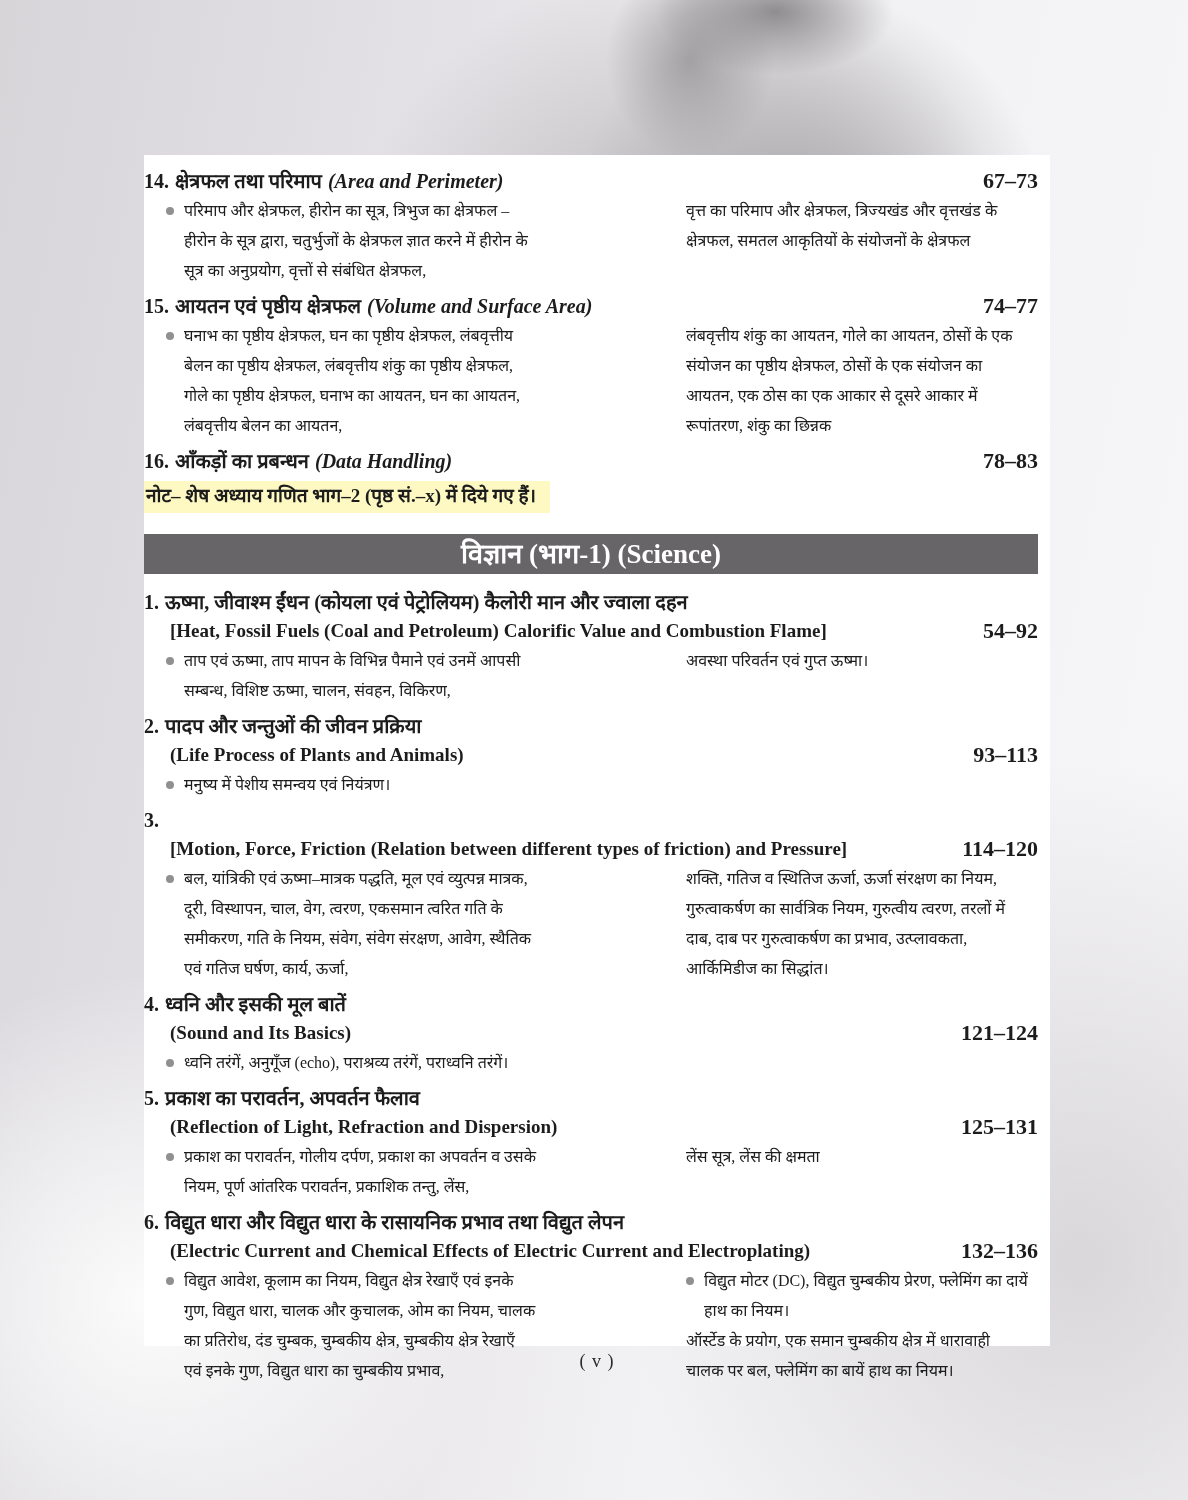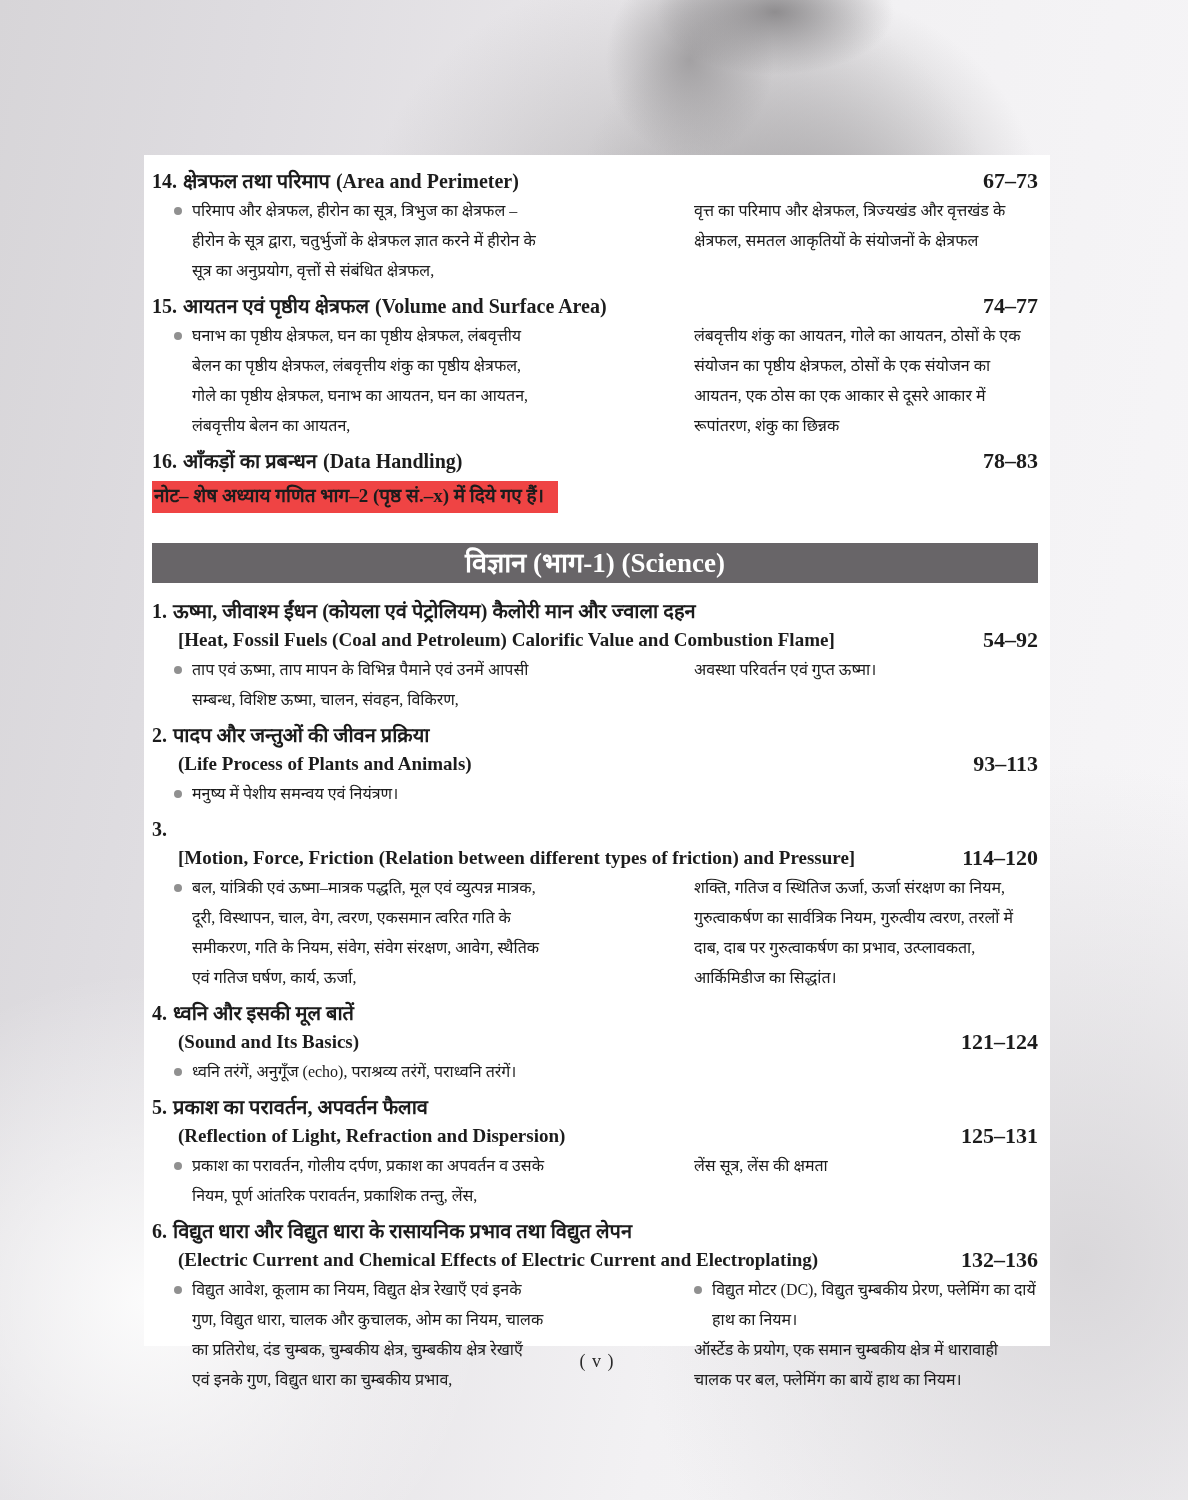--- a/index.html
+++ b/index.html
@@ -11,45 +11,45 @@
       radial-gradient(ellipse 170px 90px at 775px 12px, rgba(128,126,128,.85), rgba(128,126,128,0) 70%),
       radial-gradient(ellipse 120px 140px at 690px 60px, rgba(150,148,150,.8), rgba(150,148,150,0) 70%),
       radial-gradient(ellipse 330px 330px at 810px 230px, rgba(168,166,168,.95), rgba(168,166,168,0) 72%),
       radial-gradient(ellipse 430px 380px at 680px 250px, rgba(178,176,178,.85), rgba(178,176,178,0) 75%),
       radial-gradient(ellipse 430px 420px at 150px 1300px, rgba(253,253,253,.95), rgba(253,253,253,0) 78%),
       radial-gradient(ellipse 560px 620px at 1080px 1260px, rgba(214,212,215,.9), rgba(214,212,215,0) 80%),
       linear-gradient(100deg, #d7d5d8 0%, #dedce0 18%, #e8e6e9 40%, #f2f1f3 62%, #f7f6f8 100%);
   }
   .sheet{
     position:absolute;left:144px;top:155px;width:906px;height:1191px;
-    background:#ffffff;box-sizing:border-box;padding:12px 12px 0 8px;
+    background:#ffffff;box-sizing:border-box;padding:12px 12px 0 0;
   }
   
   .head{display:flex;align-items:baseline;line-height:28px;font-weight:bold;font-size:20px;}
   .num{flex:0 0 auto;padding-right:6px;}
-  .ttl-en{padding-left:6px;}
+  .ttl-en{padding-left:6px;font-style:italic;}
   .pages{margin-left:auto;font-size:22px;font-weight:bold;white-space:nowrap;padding-left:10px;}
   
   .head-hi{display:flex;line-height:30px;font-weight:bold;font-size:20px;}
   .head-en{display:flex;align-items:flex-end;line-height:28px;font-weight:bold;font-size:19px;padding-left:26px;}
   
   .points{display:flex;align-items:flex-start;font-size:16px;line-height:30px;margin-top:1px;gap:29px;}
   .col-left{flex:0 0 352px;margin-left:22px;}
   .col-right{flex:0 0 342px;margin-left:121px;}
   .pt{position:relative;padding-left:18px;}
   .pt.nobullet{padding-left:0;}
   .bullet{position:absolute;left:0;top:11px;width:8px;height:8px;border-radius:50%;background:#909090;}
   .toc-item{margin-bottom:5px;}
   .math-item{margin-bottom:6px;}
   
   .note{margin:3px 0 0 0;}
-  .note span{display:inline-block;background:#ef4444;font-weight:bold;font-size:19px;line-height:24px;padding:3px 14px 5px 2px;}
+  .note span{display:inline-block;background:#fef9c3;font-weight:bold;font-size:19px;line-height:24px;padding:3px 14px 5px 2px;}
   
   .banner{
-    margin:30px 0 13px 0;height:40px;line-height:40px;background:#686568;
+    margin:21px 0 13px 0;height:40px;line-height:40px;background:#686568;
     color:#ffffff;text-align:center;font-weight:bold;font-size:27px;
   }
   
   .footer{
     position:absolute;left:144px;top:1351px;width:906px;text-align:center;
     font-size:18px;color:#2a2a2a;letter-spacing:1px;
   }
 </style>
 </head>
 <body>

